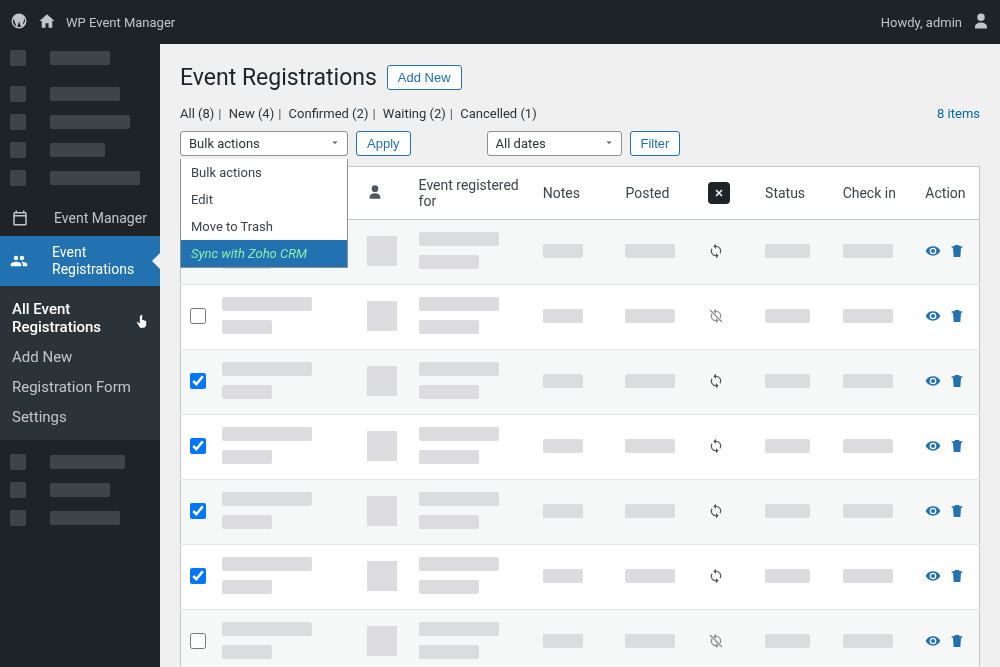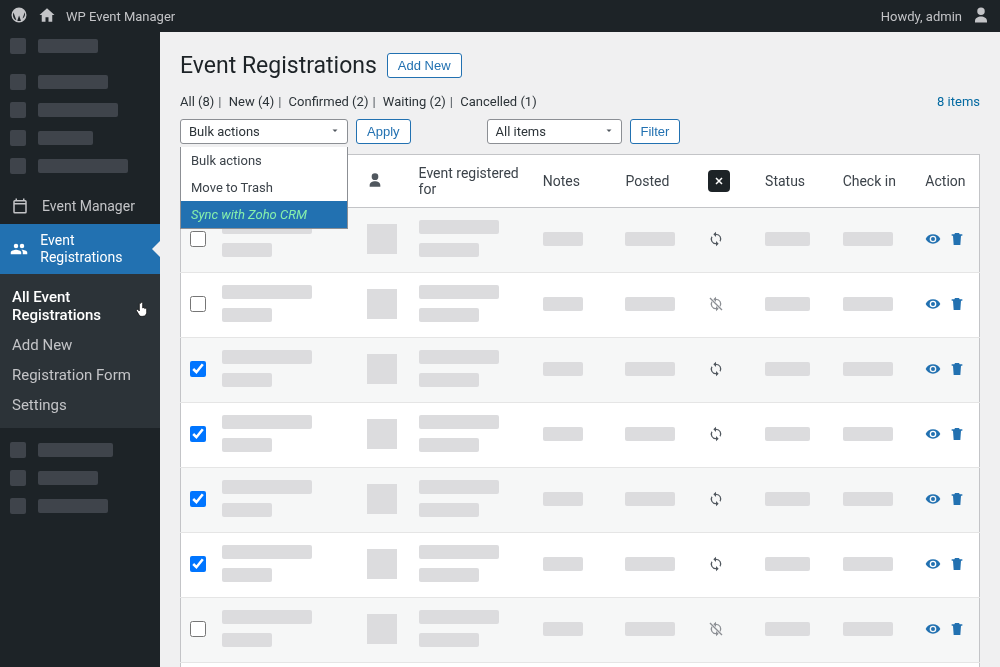--- a/index.html
+++ b/index.html
@@ -1,25 +1,25 @@
 <!DOCTYPE html>
 <html><head>
 <meta charset="utf-8">
 <style>
   * { box-sizing: border-box; margin: 0; padding: 0; }
   body { font-family: -apple-system, BlinkMacSystemFont, "Segoe UI", Roboto, sans-serif; font-size: 13px; color: #3c434a; background: #f0f0f1; }
   
-  .admin-bar { background: #1d2327; color: #c3c4c7; height: 32px; display: flex; align-items: center; justify-content: space-between; padding: 0 10px; }
+  .admin-bar { background: #1d2327; color: #c3c4c7; height: 44px; display: flex; align-items: center; justify-content: space-between; padding: 0 10px; }
   .admin-bar-left, .admin-bar-right { display: flex; align-items: center; gap: 10px; }
   .admin-bar-left svg, .admin-bar-right svg { fill: #c3c4c7; }
   
   .main-wrap { display: flex; height: calc(100vh - 32px); }
   
   .sidebar { width: 160px; background: #1d2327; color: #c3c4c7; overflow: hidden; position: relative; }
-  .sidebar-item { padding: 8px 10px; display: flex; align-items: center; gap: 12px; font-size: 14px; cursor: pointer; }
+  .sidebar-item { padding: 8px 10px; display: flex; align-items: center; gap: 24px; font-size: 14px; cursor: pointer; }
   .sidebar-item.collapse { padding: 6px 10px; }
   .sidebar-item .ph { background: #3f444b; height: 14px; border-radius: 2px; }
   .sidebar-item .ph-sq { background: #3f444b; width: 16px; height: 16px; border-radius: 2px; flex: 0 0 16px; }
   .sidebar-item.active { background: #2271b1; color: #fff; position: relative; }
   .sidebar-item.active::after { content: ""; position: absolute; right: -0px; top: 50%; transform: translateY(-50%); border: 8px solid transparent; border-right-color: #f0f0f1; }
   .sidebar-icon { width: 20px; height: 20px; display: flex; align-items: center; justify-content: center; }
   .sidebar-icon svg { fill: #c3c4c7; }
   .sidebar-item.active .sidebar-icon svg { fill: #fff; }
   
   .submenu { background: #2c3338; padding: 8px 0; }
@@ -176,29 +176,30 @@
     <div class="actions-row">
       <div class="select-box">
         <div class="select-input bulk-select" style="position:relative">
           <span>Bulk actions</span>
           <span class="chev"><svg width="12" height="12" viewBox="0 0 24 24" fill="#50575e">
                 <path d="M7 10l5 5 5-5z"></path>
               </svg></span>
         </div>
         <div class="dropdown-open" id="bulk-dropdown">
             <div class="opt">Bulk actions</div>
+            <div class="opt">Edit</div>
             <div class="opt">Move to Trash</div>
             <div class="opt highlight">Sync with Zoho CRM</div>
           </div>
       </div>
       <button class="btn-outline">Apply</button>
       <div style="width:60px"></div>
       <div class="select-box">
         <div class="select-input dates-select" style="position:relative">
-          <span>All items</span>
+          <span>All dates</span>
           <span class="chev"><svg width="12" height="12" viewBox="0 0 24 24" fill="#50575e">
                 <path d="M7 10l5 5 5-5z"></path>
               </svg></span>
         </div>
       </div>
       <button class="btn-outline">Filter</button>
     </div>
 
     <table class="table">
       <thead>

